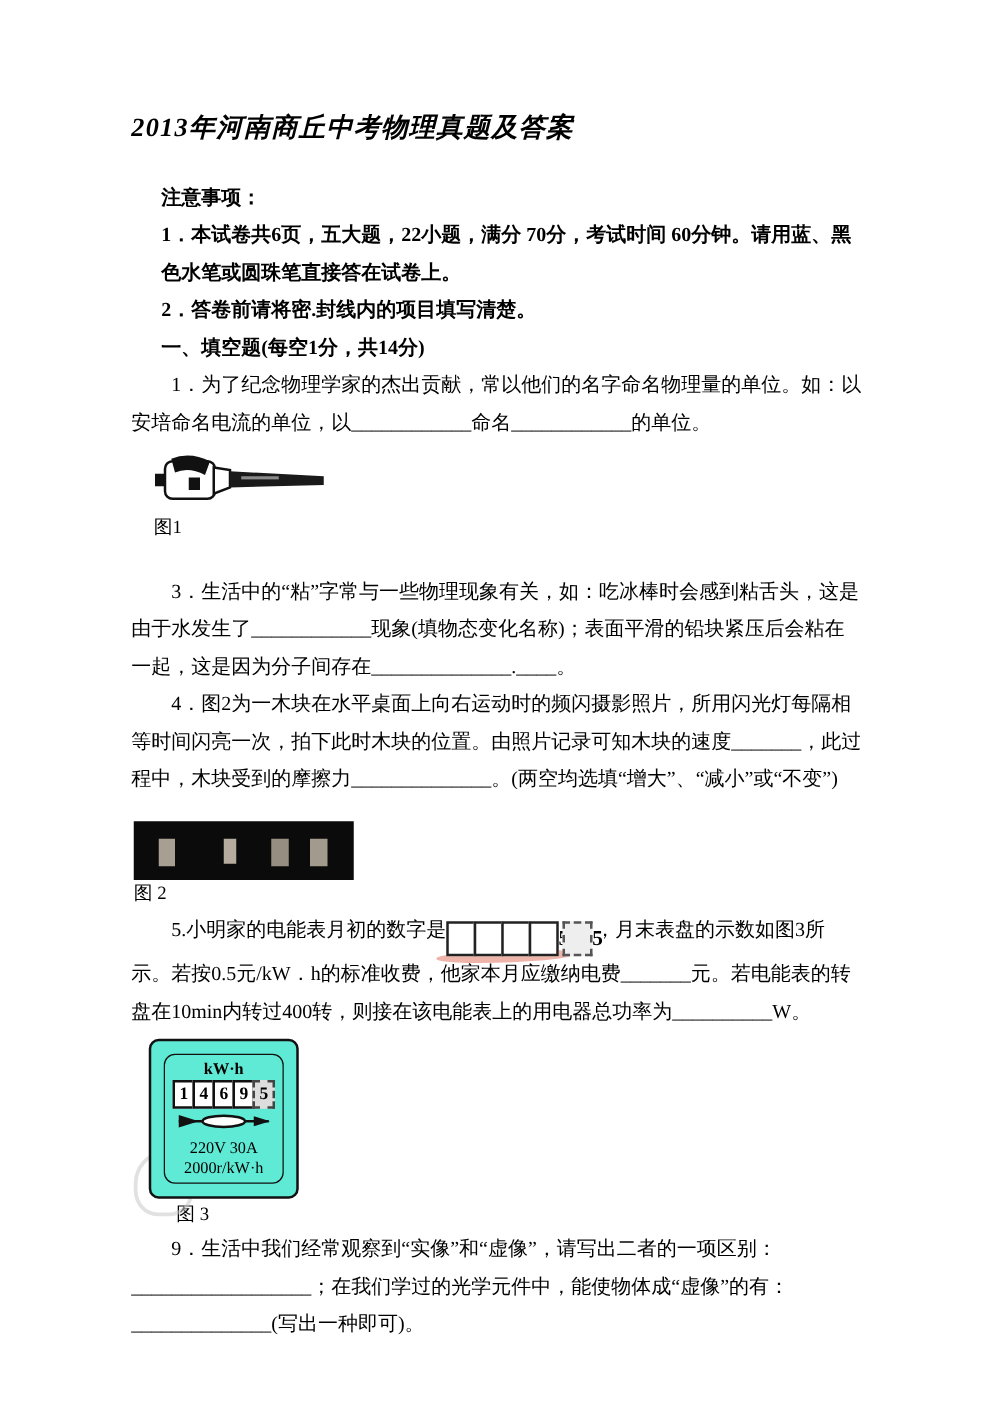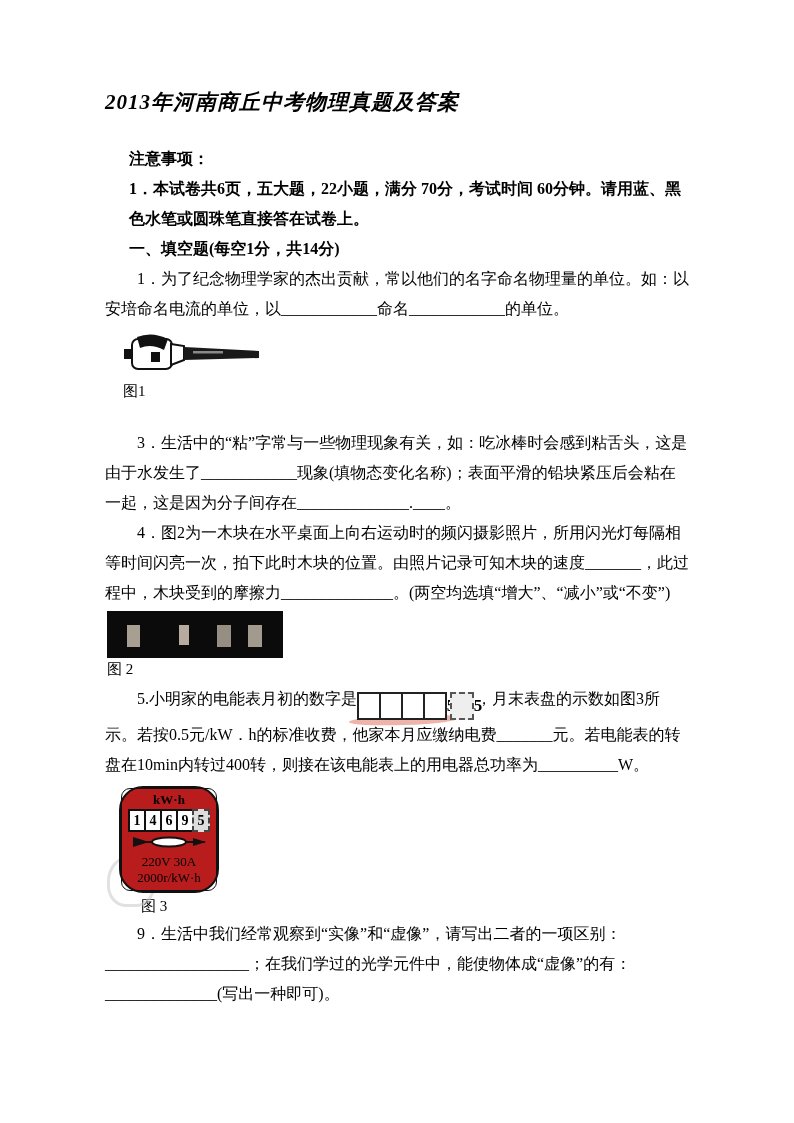--- a/index.html
+++ b/index.html
@@ -26,21 +26,21 @@
     letter-spacing: 1px;
     font-style: italic;
   }
   p { margin: 0; font-size: 16px; line-height: 30px; }
   .bold { font-weight: bold; margin-left: 24px; }
   .q { text-indent: 32px; }
   
   .fig1-wrap { margin: 6px 0 26px 18px; width: 140px; }
   .fig-caption { font-size: 15px; line-height: 22px; text-align: left; }
   
-  .fig2-wrap { margin: 3px 0 4px 2px; width: 168px; }
+  .fig2-wrap { margin: 18px 0 4px 2px; width: 168px; }
   .strip { position: relative; width: 176px; height: 47px; background: #0b0b0b; }
   .strip .blk { position: absolute; top: 14px; }
   
   .digit-row {
     display: inline-flex;
     position: relative;
     vertical-align: -7px;
     margin: 0 2px;
   }
   .dbox {
@@ -75,23 +75,23 @@
     left: -12px; bottom: 10px;
     width: 42px; height: 46px;
     border: 3px solid #c9c9c9;
     border-radius: 50% 50% 40% 40%;
     opacity: 0.55;
   }
   .meter {
     position: relative;
     width: 96px;
     border: 2px solid #111;
-    border-radius: 24px;
-    padding: 0;
-    background: #b91c1c;
+    border-radius: 8px;
+    padding: 10px;
+    background: #5eead4;
   }
   .meter-inner {
     border: 1px solid #111;
     border-radius: 9px;
     padding: 3px 2px 4px 2px;
     text-align: center;
   }
   .meter-unit { font-size: 13px; font-weight: bold; line-height: 15px; }
   .meter-digits { display: inline-flex; margin-top: 2px; }
   .mbox {
@@ -111,20 +111,21 @@
 </head>
 <body>
 
 <div class="page">
   <div class="content">
 
     <h1 class="title">2013年河南商丘中考物理真题及答案</h1>
 
     <p class="bold">注意事项：</p>
     <p class="bold">1．本试卷共6页，五大题，22小题，满分 70分，考试时间 60分钟。请用蓝、黑色水笔或圆珠笔直接答在试卷上。</p>
+    <p class="bold">2．答卷前请将密.封线内的项目填写清楚。</p>
     <p class="bold">一、填空题(每空1分，共14分)</p>
 
     <p class="q">1．为了纪念物理学家的杰出贡献，常以他们的名字命名物理量的单位。如：以安培命名电流的单位，以____________命名____________的单位。</p>
 
     <div class="fig1-wrap">
       <svg width="140" height="46" viewBox="0 0 140 46">
         <rect x="1" y="19" width="9" height="10" fill="#111"></rect>
         <rect x="9" y="9" width="40" height="30" rx="6" fill="#fff" stroke="#111" stroke-width="2"></rect>
         <path d="M14,7 q15,-6 31,2 l-4,11 q-13,-7 -24,-2 z" fill="#111"></path>
         <rect x="28" y="22" width="9" height="10" fill="#111"></rect>

